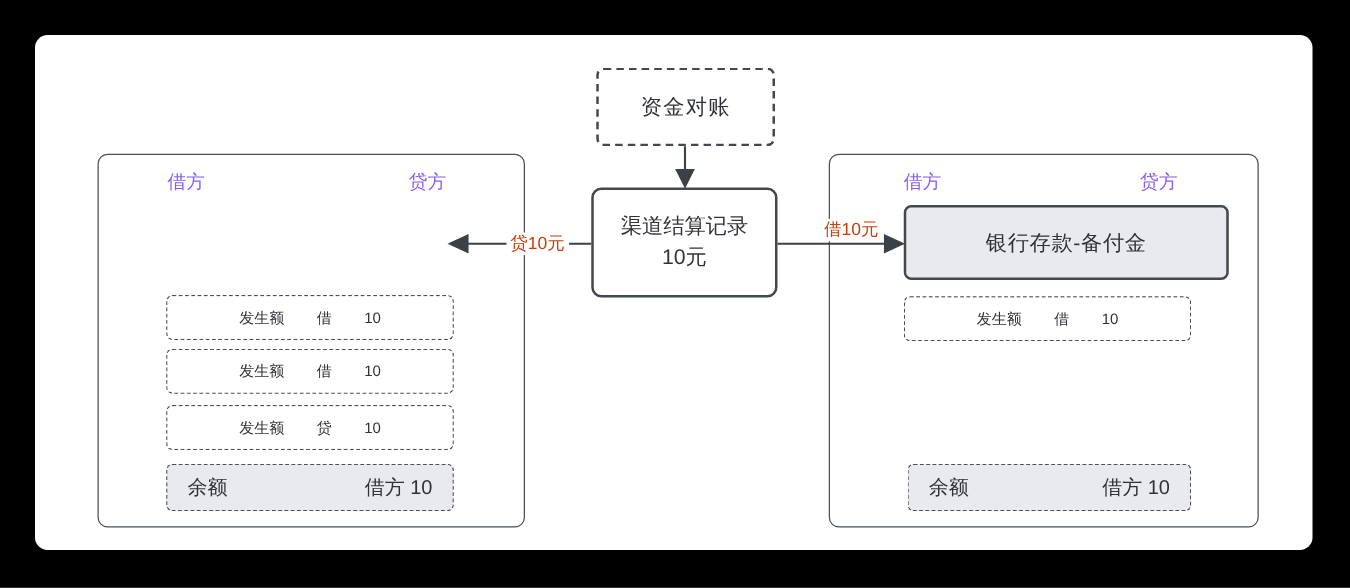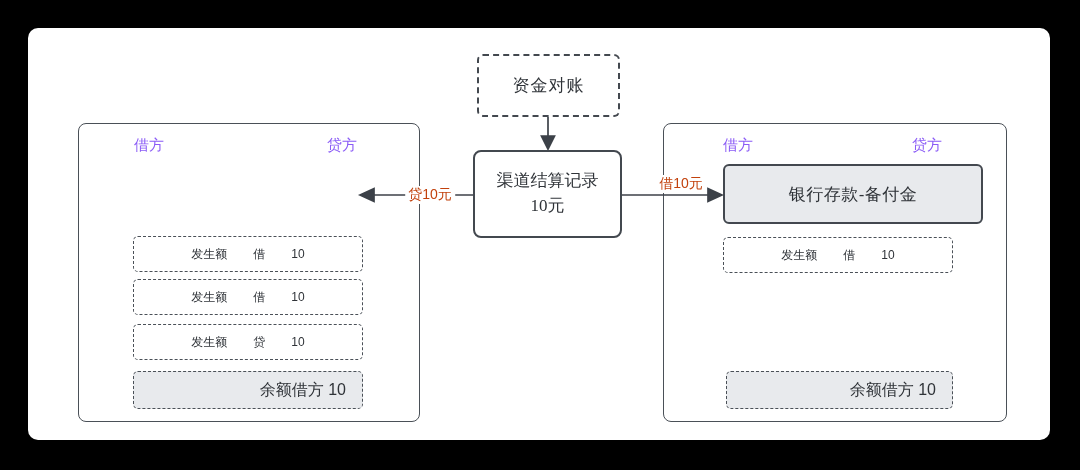--- a/index.html
+++ b/index.html
@@ -63,21 +63,21 @@
   .panel.left  .entry-row { left: 54px; }
   .panel.right .entry-row { left: 59px; }
 
   .balance-row {
     position: absolute;
     top: 247px;
     width: 230px; height: 38px;
     border: 1.6px dashed #4a5057;
     border-radius: 5px;
     background: #e8eaed;
-    display: flex; align-items: center; justify-content: flex-end;
+    display: flex; align-items: center; justify-content: space-between;
     padding: 0 16px;
     font-size: 16px;
   }
   .panel.left  .balance-row { left: 54px; }
   .panel.right .balance-row { left: 62px; width: 227px; }
 
   .trigger-box {
     position: absolute;
     left: 449px; top: 26px;
     width: 143px; height: 63px;
@@ -91,21 +91,20 @@
   .center-node {
     position: absolute;
     left: 445px; top: 122px;
     width: 149px; height: 88px;
     border: 2px solid #43484f;
     border-radius: 8px;
     background: #fff;
     display: flex; flex-direction: column; align-items: center; justify-content: center;
     font-size: 17px; line-height: 1.45;
     z-index: 2;
-    font-family: Liberation Serif, serif;
   }
 
   .arrows {
     position: absolute; left: 0; top: 0;
     width: 1022px; height: 412px;
     z-index: 1;
     pointer-events: none;
   }
 
   .flow-label {

